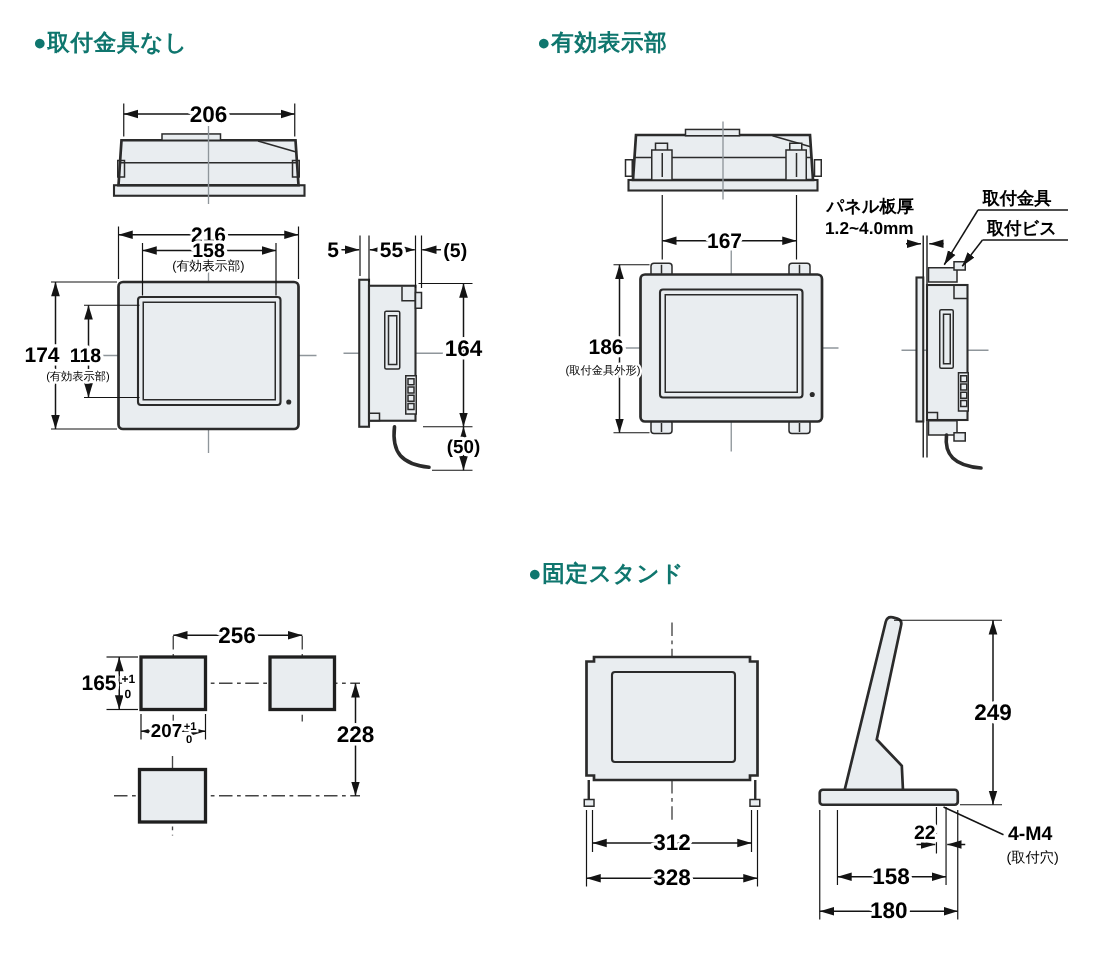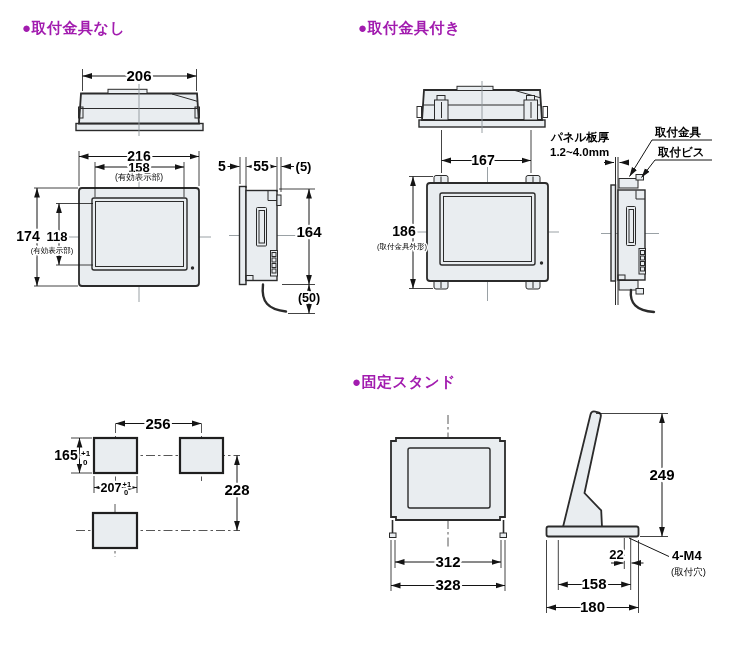--- a/index.html
+++ b/index.html
@@ -1,18 +1,18 @@
 <!DOCTYPE html>
 <html><head>
 <meta charset="utf-8">
 <style>
   html,body{margin:0;padding:0;background:#ffffff;}
   #canvas{position:relative;width:730px;height:650px;background:#ffffff;overflow:hidden;
           font-family:"Liberation Sans",sans-serif;}
-  .sec-heading{position:absolute;font-size:15px;font-weight:bold;color:#a21caf;letter-spacing:.5px;white-space:nowrap;}
+  .sec-heading{position:absolute;font-size:15px;font-weight:bold;color:#0f766e;letter-spacing:.5px;white-space:nowrap;}
   svg{position:absolute;left:0;top:0;}
   
   .shape{fill:#e9edf0;stroke:#2b2b2b;stroke-width:1.8;stroke-linejoin:miter;}
   .shape2{fill:#e9edf0;stroke:#2b2b2b;stroke-width:1.4;}
   .shapeX{fill:#e9edf0;stroke:#1f1f1f;stroke-width:2.2;}
   .det{fill:none;stroke:#2b2b2b;stroke-width:1;}
   .detf{fill:#e9edf0;stroke:#2b2b2b;stroke-width:1;}
   .cable{fill:none;stroke:#2b2b2b;stroke-width:2.4;stroke-linecap:round;}
   .cl{stroke:#8f969b;stroke-width:.9;fill:none;}
   .cld{stroke:#444;stroke-width:.9;fill:none;stroke-dasharray:9 3 2.5 3;}
@@ -29,21 +29,21 @@
   .jps{font-size:13px;font-weight:bold;text-anchor:start;paint-order:stroke;stroke:#fff;stroke-width:4px;}
   .jpn{font-size:9.5px;font-weight:normal;text-anchor:start;paint-order:stroke;stroke:#fff;stroke-width:3px;}
   .tol{font-size:8px;font-weight:bold;text-anchor:start;paint-order:stroke;stroke:#fff;stroke-width:3px;}
 </style>
 </head>
 <body>
 
 <div id="canvas">
 
   <div class="sec-heading" style="left:22px;top:19px;">●取付金具なし</div>
-  <div class="sec-heading" style="left:358px;top:19px;">●取付金具付き</div>
+  <div class="sec-heading" style="left:358px;top:19px;">●有効表示部</div>
   <div class="sec-heading" style="left:352px;top:373px;text-align:center;">●固定スタンド</div>
 
   <svg width="730" height="650" viewBox="0 0 730 650">
     <defs>
       <marker id="aE" markerUnits="userSpaceOnUse" markerWidth="11" markerHeight="8" refX="9.5" refY="3.5" orient="auto">
         <path d="M0,0.6 L9.5,3.5 L0,6.4 Z" fill="#141414"></path>
       </marker>
       <marker id="aS" markerUnits="userSpaceOnUse" markerWidth="11" markerHeight="8" refX="0.5" refY="3.5" orient="auto">
         <path d="M10,0.6 L0.5,3.5 L10,6.4 Z" fill="#141414"></path>
       </marker>

